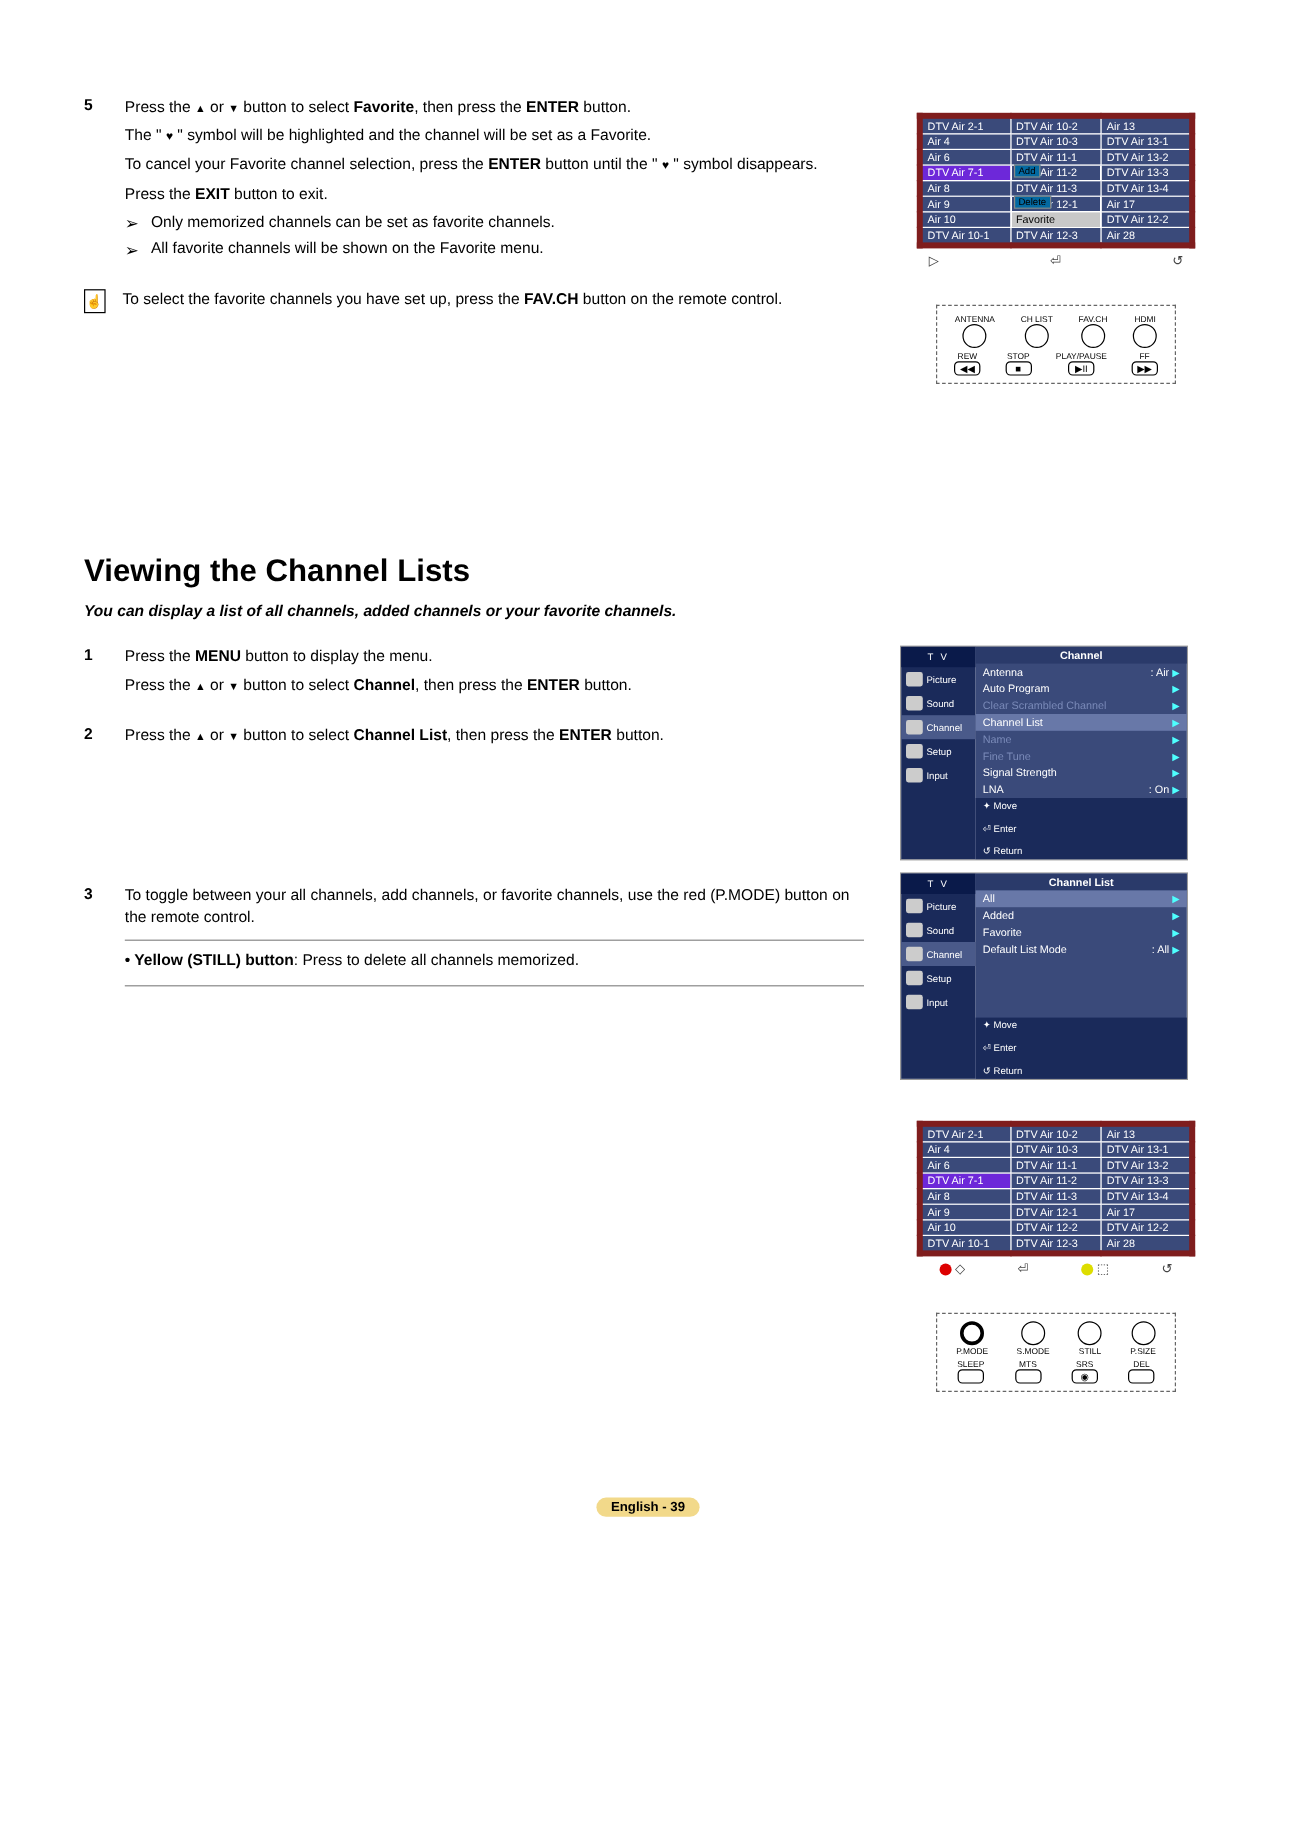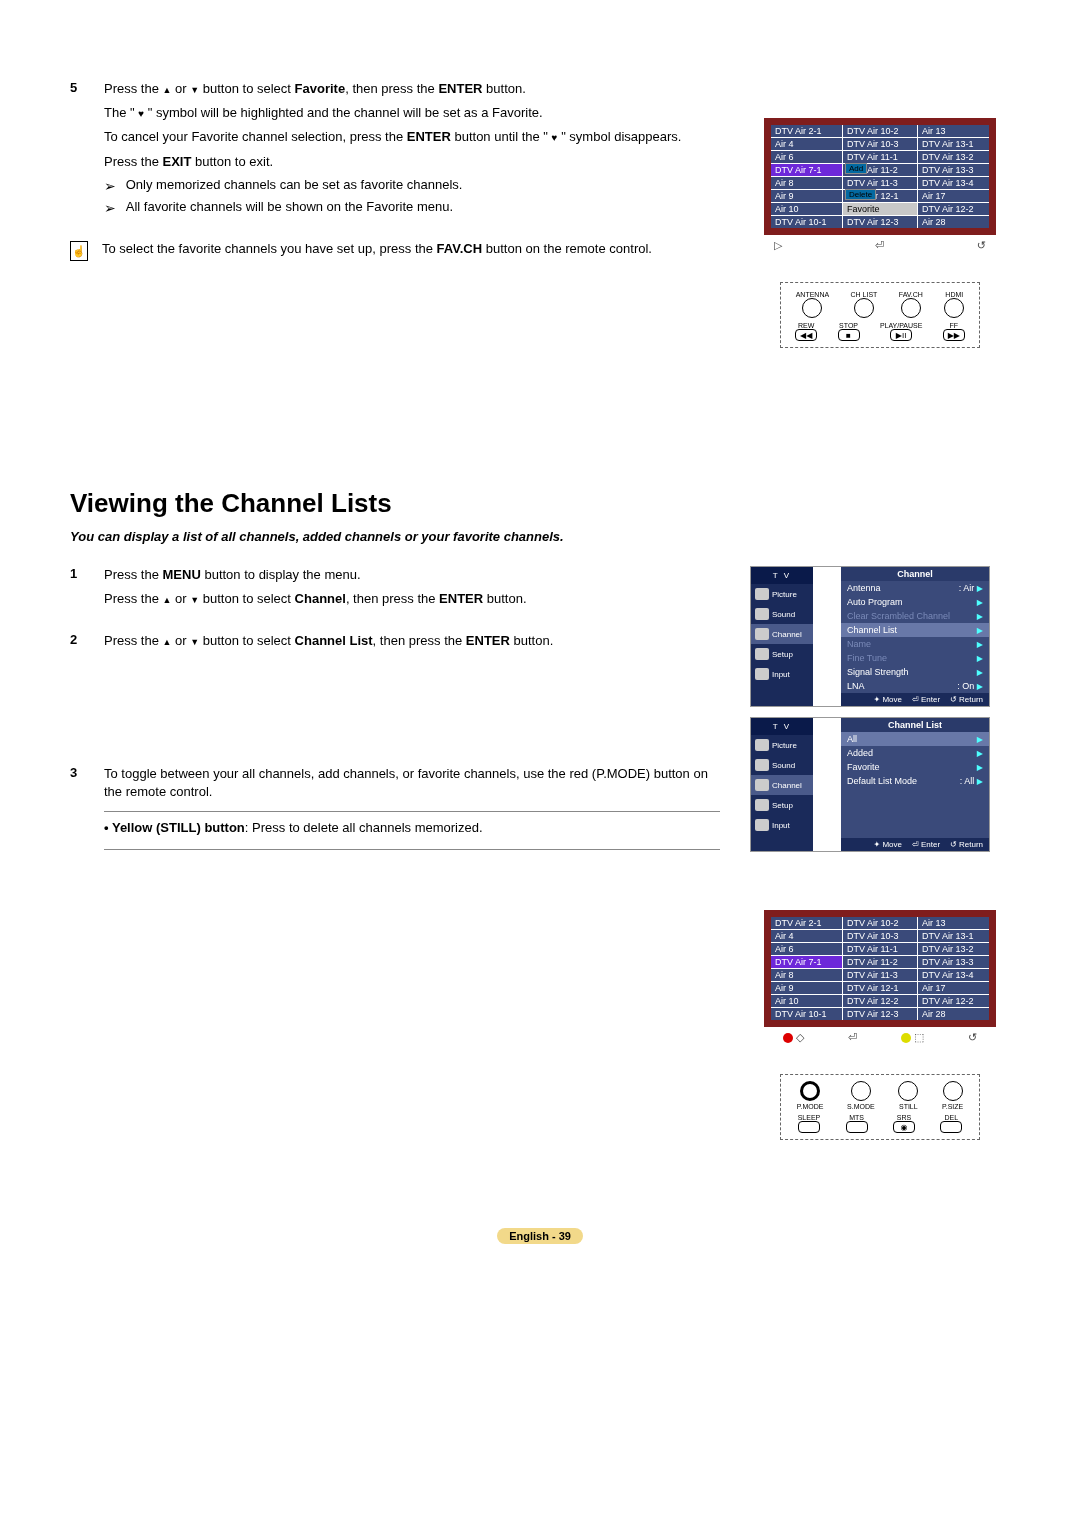--- a/index.html
+++ b/index.html
@@ -23,47 +23,47 @@
   .info-row { display: flex; gap: 14px; margin-top: 20px; }
   .info-icon { width: 18px; height: 20px; border: 1px solid #000; display: flex; align-items: center; justify-content: center; font-size: 11px; flex-shrink: 0; }
   h2 { font-size: 26px; font-weight: bold; margin-bottom: 10px; }
   .subhead { font-weight: bold; margin-bottom: 22px; font-size: 13px; font-style: italic; }
   .tip-box { border-top: 1px solid #888; border-bottom: 1px solid #888; padding: 6px 0; margin: 10px 0; }
   .tip-box p { line-height: 1.5; }
   .section-main { display: flex; gap: 30px; }
 
   
   .tv-frame { background: #fff; padding: 14px; margin-bottom: 16px; }
-  .ch-grid { border: 7px solid #7f1d1d; width: 100%; border-collapse: collapse; font-size: 9px; margin-top: 24px; }
+  .ch-grid { border: 5px solid #7f1d1d; width: 100%; border-collapse: collapse; font-size: 9px; }
   .ch-grid td { background: #3a4a7a; color: #fff; padding: 1px 4px; border: 1px solid #fff; width: 33%; }
   .ch-grid td.sel { background: #c8c8c8; color: #000; position: relative; }
   .ch-grid td.csr { background: #6d28d9; }
   .nav-bar-bottom { display: flex; justify-content: space-between; padding: 4px 10px 0 10px; font-size: 11px; color: #444; }
   .nav-bar-bottom2 { display: flex; gap: 18px; padding: 4px 6px 0 6px; font-size: 11px; color: #444; }
   .remote-strip { border: 1px dashed #666; padding: 6px 8px; display: flex; flex-direction: column; gap: 2px; align-items: center; margin-top: 12px; }
   .remote-row { display: flex; gap: 8px; justify-content: space-around; width: 100%; }
   .remote-btn { display: flex; flex-direction: column; align-items: center; font-size: 7px; }
   .remote-btn .circ { width: 20px; height: 20px; border: 1px solid #000; border-radius: 50%; }
   .remote-btn .rect { width: 22px; height: 12px; border: 1px solid #000; border-radius: 4px; display:flex; align-items:center; justify-content:center; font-size:8px; }
   .remote-label { font-size: 7px; margin-top: 2px; }
 
   .tv-menu { border: 1px solid #999; width: 240px; font-size: 9px; color: #fff; margin-bottom: 10px; }
-  .tv-menu-row { display: flex; gap: 28px; }
+  .tv-menu-row { display: flex; }
   .tv-menu-side { background: #1a2a5a; width: 62px; display: flex; flex-direction: column; }
   .tv-menu-side .item { padding: 4px 4px; font-size: 8px; display: flex; align-items: center; gap: 3px; }
   .tv-menu-side .item.tv-top { background: #0a1a4a; text-align: center; justify-content: center; font-size: 8px; letter-spacing: 2px; }
   .tv-menu-side .item.active { background: #4a5a8a; }
   .side-icon { width: 14px; height: 12px; background: #ccc; border-radius: 2px; display:inline-block; }
   .tv-menu-main { flex: 1; background: #3a4a7a; }
   .tv-menu-main .title-bar { background: #2a3a6a; text-align: center; padding: 2px; font-weight: bold; font-size: 9px; }
   .menu-line { display: flex; justify-content: space-between; padding: 2px 6px; align-items: center; }
   .menu-line.dim { color: #7a8ab8; }
   .menu-line.hi { background: #6878a8; }
   .menu-line .ar { color: #4effff; font-size: 8px; }
-  .menu-nav { background: #1a2a5a; display: flex; gap: 10px; padding: 2px 6px; font-size: 8px; justify-content: flex-end; }
+  .menu-nav { background: #1a2a5a; display: flex; gap: 10px; padding: 2px 6px; font-size: 8px; justify-content: flex-end; flex-direction: column; }
 
   .tri { font-size: 9px; }
   .fav-cursor { position: absolute; background: #0369a1; color: #000; border: 1px solid #888; font-size: 8px; padding: 0 3px; left: 2px; top: -1px; }
 
   .pill { background: #f2d98a; border-radius: 9px; padding: 2px 12px; font-size: 11px; font-weight: bold; display: inline-block; margin-top: 28px; }
   .footer { text-align: center; margin-top: 60px; }
 
   .color-dot { width: 10px; height: 10px; display: inline-block; border-radius: 50%; vertical-align: middle; }
   .c-red { background: #d00; }
   .c-yellow { background: #dd0; }

